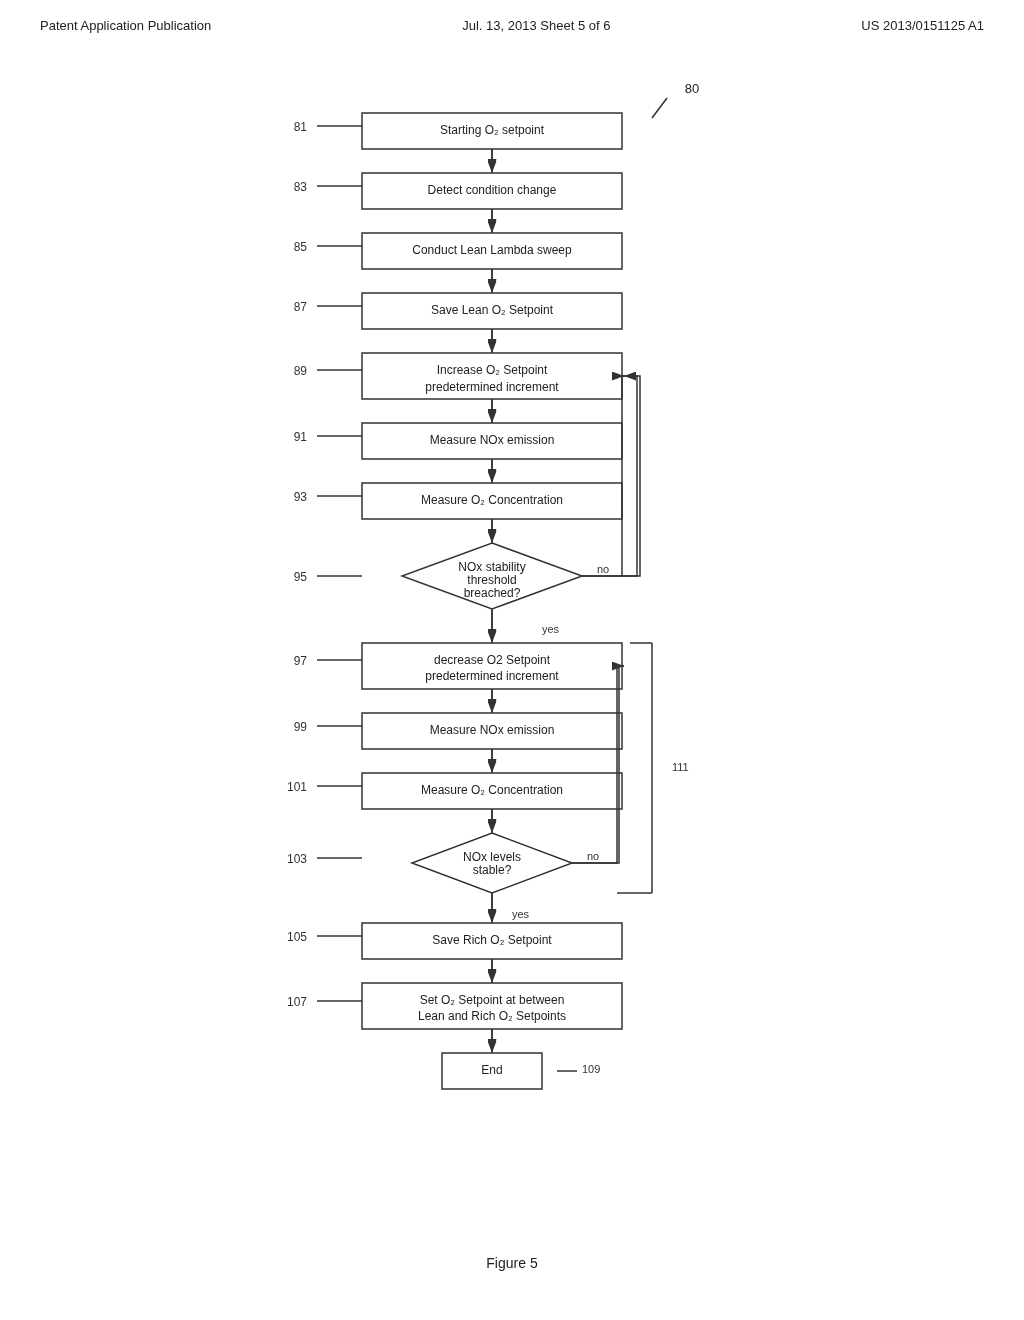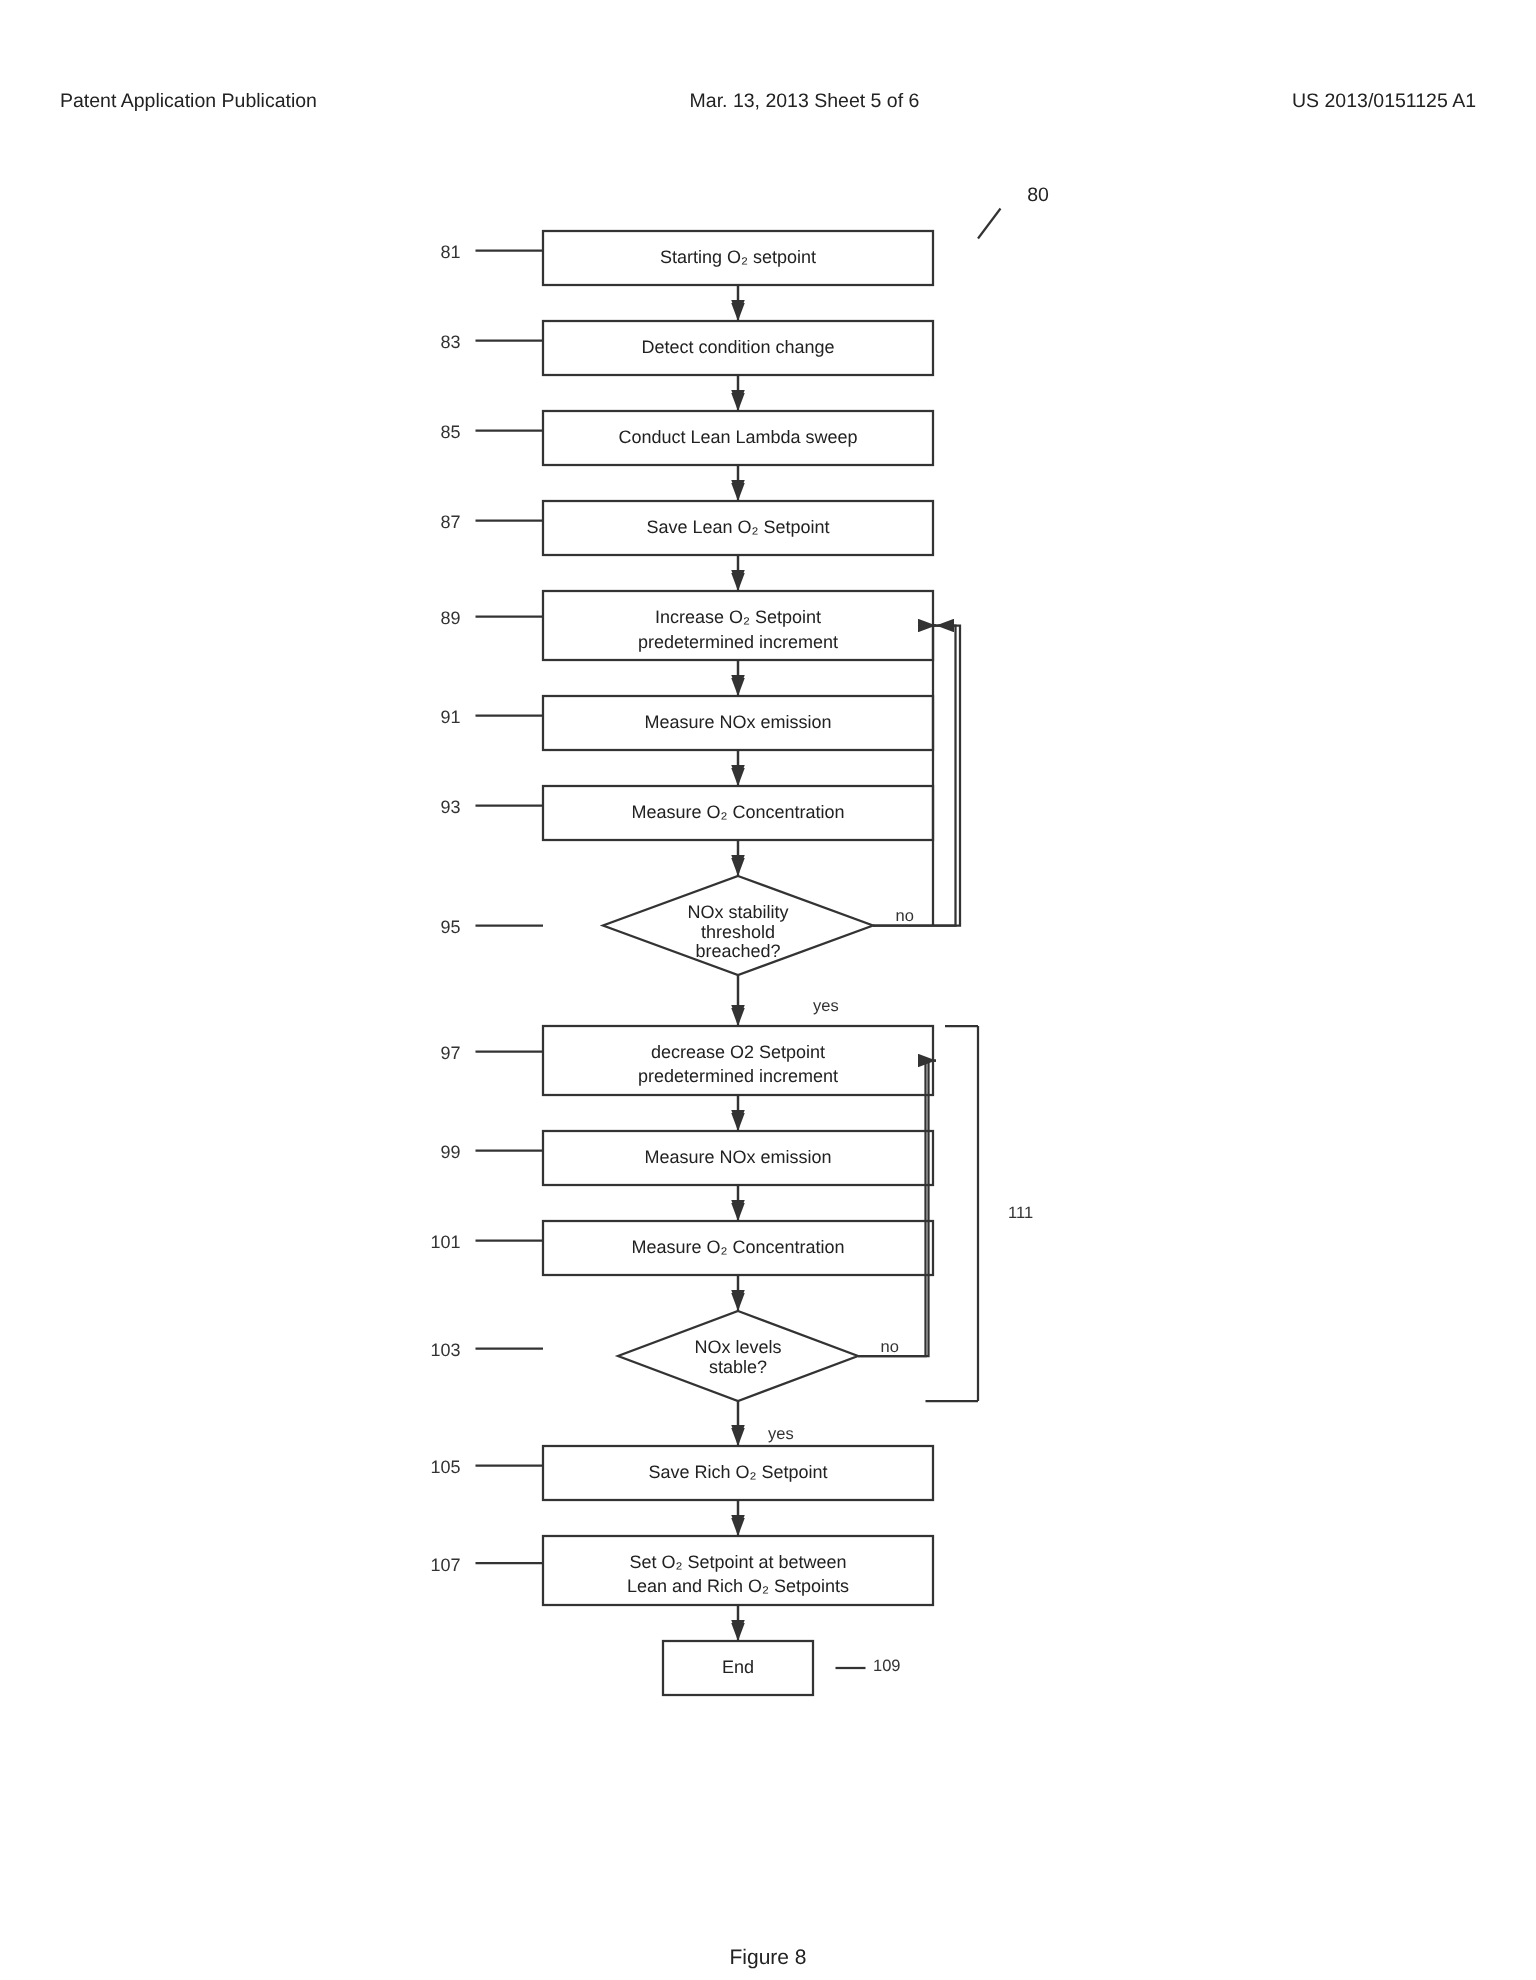--- a/index.html
+++ b/index.html
@@ -11,21 +11,20 @@
       position: relative;
       overflow-x: hidden;
     }
     .header {
       display: flex;
       justify-content: space-between;
       padding: 18px 40px 10px 40px;
       font-size: 13px;
       color: #222;
       border-bottom: none;
-      margin-top: 41px;
     }
     .header-left { font-weight: normal; }
     .header-center { font-weight: normal; }
     .header-right { font-weight: normal; }
 
     .diagram-container {
       position: relative;
       width: 100%;
       padding: 20px 0 40px 0;
       display: flex;
@@ -79,21 +78,21 @@
       font-family: Arial, sans-serif;
       fill: #333;
       text-anchor: end;
     }
   </style>
 </head>
 <body>
 
 <div class="header">
   <span class="header-left">Patent Application Publication</span>
-  <span class="header-center">Mar. 13, 2013  Sheet 5 of 6</span>
+  <span class="header-center">Jul. 13, 2013  Sheet 5 of 6</span>
   <span class="header-right">US 2013/0151125 A1</span>
 </div>
 
 <div class="diagram-container">
   <svg class="flowchart" viewBox="0 0 700 1150">
 
     <text x="530" y="30" font-size="13" font-family="Arial" fill="#222" text-anchor="middle">80</text>
     <line x1="505" y1="35" x2="490" y2="55" stroke="#333" stroke-width="1.5"></line>
 
     <text x="145" y="68" class="fc-num">81</text>
@@ -250,14 +249,14 @@
     <line x1="330" y1="746" x2="330" y2="768" stroke="#333" stroke-width="1.5" marker-end="url(#arrowhead)"></line>
 
     <polyline points="410,800 457,800 457,603 462,603" stroke="#333" stroke-width="1.5" fill="none" marker-end="url(#arrowhead)"></polyline>
 
     <line x1="330" y1="830" x2="330" y2="858" stroke="#333" stroke-width="1.5" marker-end="url(#arrowhead)"></line>
 
     <line x1="330" y1="896" x2="330" y2="918" stroke="#333" stroke-width="1.5" marker-end="url(#arrowhead)"></line>
     <line x1="330" y1="966" x2="330" y2="988" stroke="#333" stroke-width="1.5" marker-end="url(#arrowhead)"></line>
   </svg>
 
-  <div class="figure-label">Figure 8</div>
+  <div class="figure-label">Figure 5</div>
 </div>
 
 </body></html>

